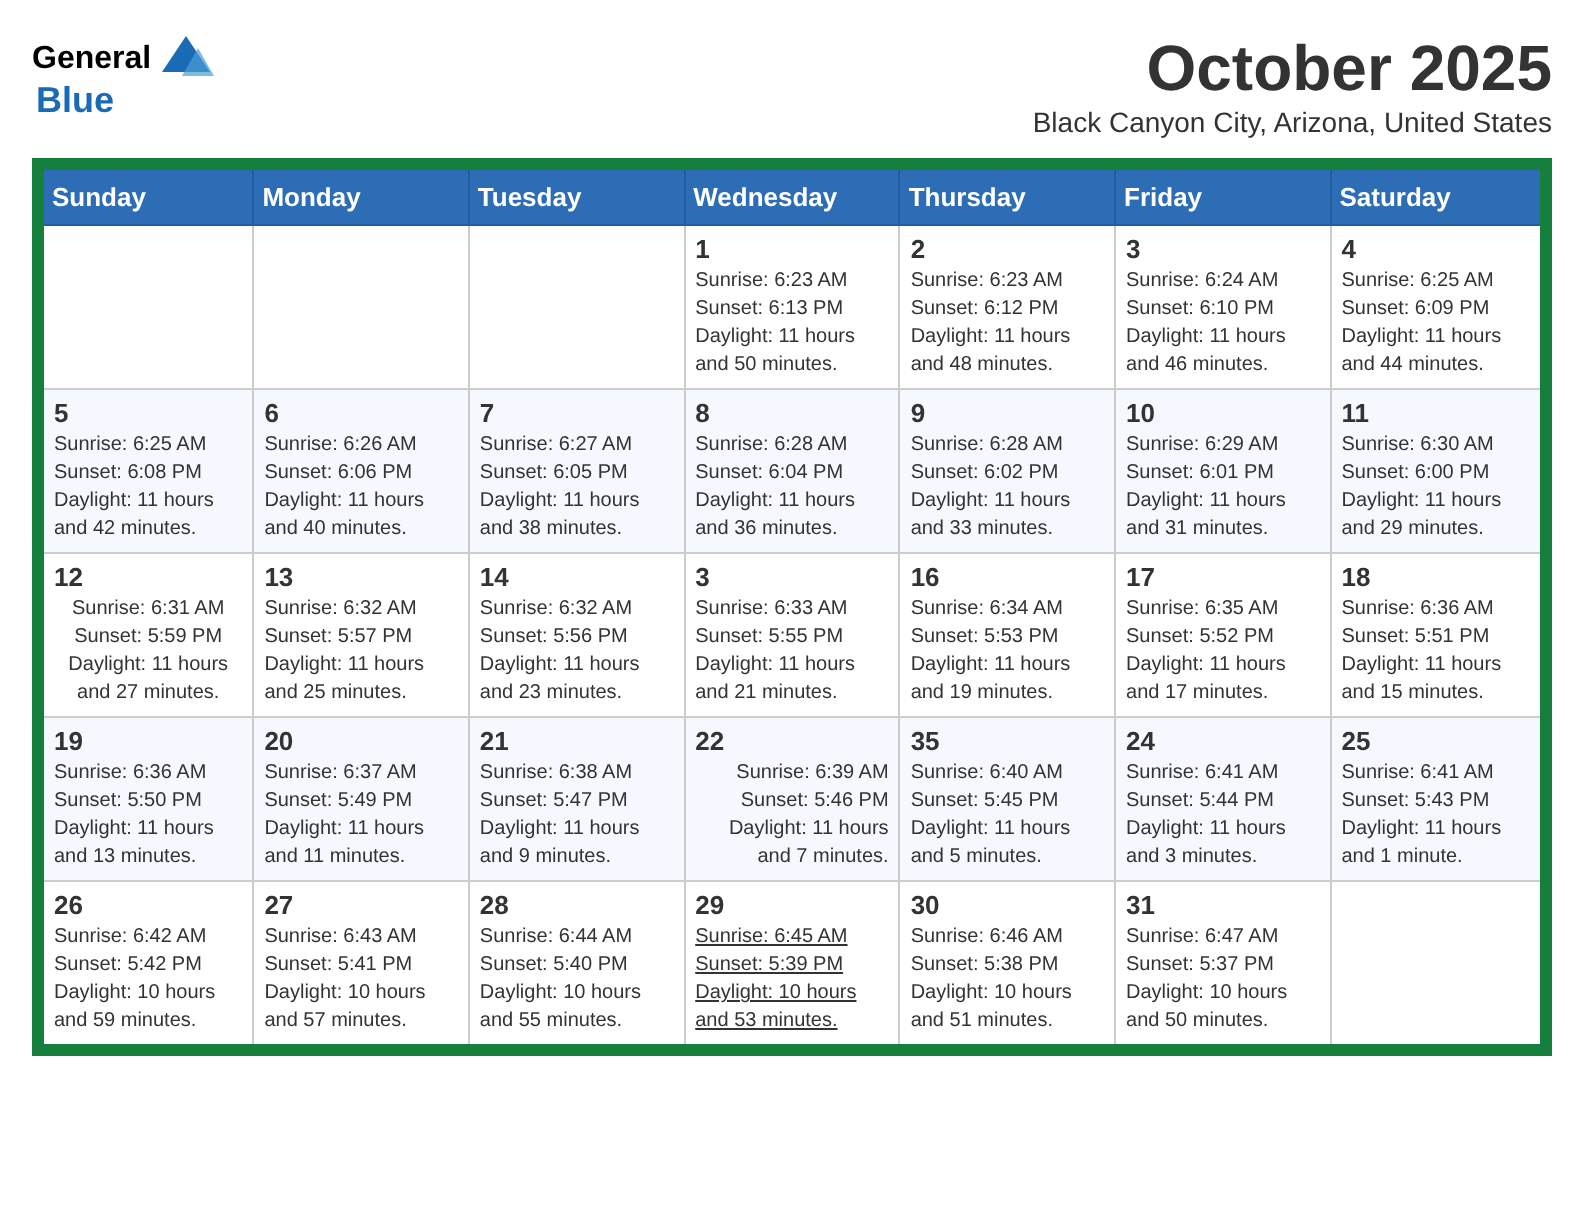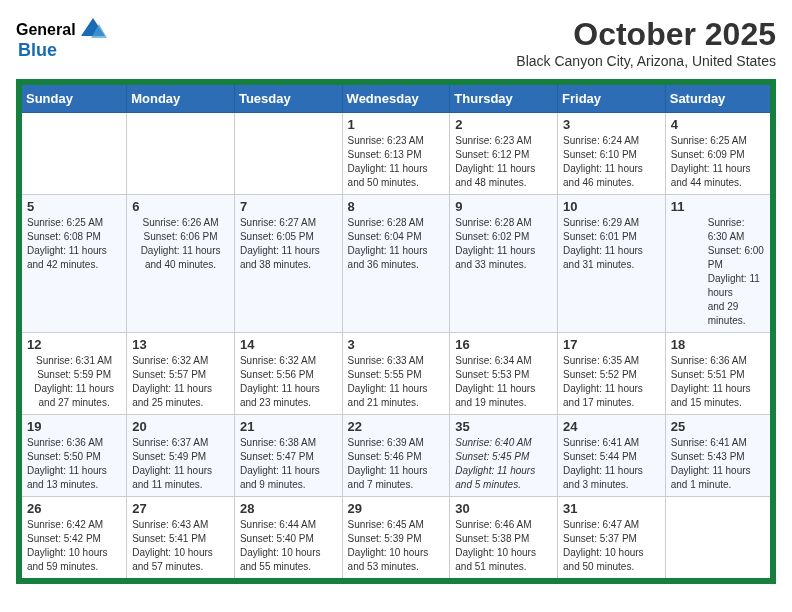--- a/index.html
+++ b/index.html
@@ -160,21 +160,21 @@
       <tr>
         <td>
           <span class="day-number">5</span>
           <div class="day-info" style="white-space: pre-line;">Sunrise: 6:25 AM
 Sunset: 6:08 PM
 Daylight: 11 hours
 and 42 minutes.</div>
         </td>
         <td>
           <span class="day-number">6</span>
-          <div class="day-info" style="white-space: pre-line; text-align: center;">Sunrise: 6:26 AM
+          <div class="day-info" style="white-space: pre-line;">Sunrise: 6:26 AM
 Sunset: 6:06 PM
 Daylight: 11 hours
 and 40 minutes.</div>
         </td>
         <td>
           <span class="day-number">7</span>
           <div class="day-info" style="white-space: pre-line;">Sunrise: 6:27 AM
 Sunset: 6:05 PM
 Daylight: 11 hours
 and 38 minutes.</div>
@@ -195,21 +195,21 @@
         </td>
         <td>
           <span class="day-number">10</span>
           <div class="day-info" style="white-space: pre-line;">Sunrise: 6:29 AM
 Sunset: 6:01 PM
 Daylight: 11 hours
 and 31 minutes.</div>
         </td>
         <td>
           <span class="day-number">11</span>
-          <div class="day-info" style="white-space: pre-line; margin-left: 37px;">Sunrise: 6:30 AM
+          <div class="day-info" style="white-space: pre-line;">Sunrise: 6:30 AM
 Sunset: 6:00 PM
 Daylight: 11 hours
 and 29 minutes.</div>
         </td>
       </tr>
       <tr>
         <td>
           <span class="day-number">12</span>
           <div class="day-info" style="white-space: pre-line; text-align: center;">Sunrise: 6:31 AM
 Sunset: 5:59 PM
@@ -276,28 +276,28 @@
         </td>
         <td>
           <span class="day-number">21</span>
           <div class="day-info" style="white-space: pre-line;">Sunrise: 6:38 AM
 Sunset: 5:47 PM
 Daylight: 11 hours
 and 9 minutes.</div>
         </td>
         <td>
           <span class="day-number">22</span>
-          <div class="day-info" style="white-space: pre-line;">Sunrise: 6:39 AM
+          <div class="day-info" style="white-space: pre-line; text-align: right;">Sunrise: 6:39 AM
 Sunset: 5:46 PM
 Daylight: 11 hours
 and 7 minutes.</div>
         </td>
         <td>
           <span class="day-number">35</span>
-          <div class="day-info" style="white-space: pre-line; font-style: italic;">Sunrise: 6:40 AM
+          <div class="day-info" style="white-space: pre-line;">Sunrise: 6:40 AM
 Sunset: 5:45 PM
 Daylight: 11 hours
 and 5 minutes.</div>
         </td>
         <td>
           <span class="day-number">24</span>
           <div class="day-info" style="white-space: pre-line;">Sunrise: 6:41 AM
 Sunset: 5:44 PM
 Daylight: 11 hours
 and 3 minutes.</div>
@@ -327,21 +327,21 @@
         </td>
         <td>
           <span class="day-number">28</span>
           <div class="day-info" style="white-space: pre-line;">Sunrise: 6:44 AM
 Sunset: 5:40 PM
 Daylight: 10 hours
 and 55 minutes.</div>
         </td>
         <td>
           <span class="day-number">29</span>
-          <div class="day-info" style="white-space: pre-line;">Sunrise: 6:45 AM
+          <div class="day-info" style="white-space: pre-line; text-decoration: underline;">Sunrise: 6:45 AM
 Sunset: 5:39 PM
 Daylight: 10 hours
 and 53 minutes.</div>
         </td>
         <td>
           <span class="day-number">30</span>
           <div class="day-info" style="white-space: pre-line;">Sunrise: 6:46 AM
 Sunset: 5:38 PM
 Daylight: 10 hours
 and 51 minutes.</div>

